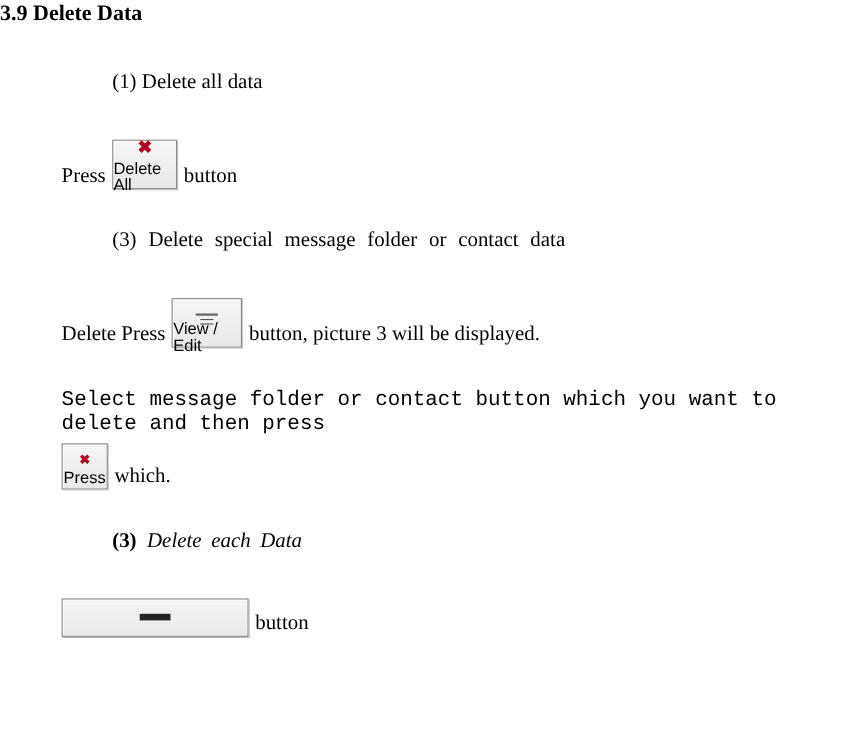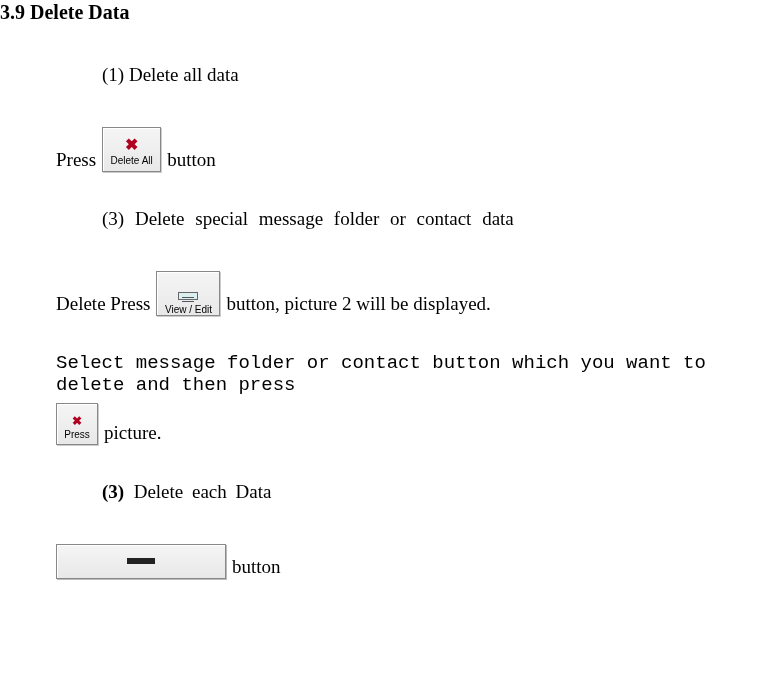--- a/index.html
+++ b/index.html
@@ -91,21 +91,21 @@
     font-size: 16px;
     line-height: 1;
   }
   .icon-x-small {
     color: #b00020;
     font-weight: bold;
     font-size: 12px;
     line-height: 1;
   }
   .mini-caption {
-    font-size: 10px;
+    font-size: 15px;
     line-height: 1;
     margin-top: 3px;
   }
   .viewedit-ico {
     width: 18px;
     height: 14px;
     border: 1px solid #666;
     background: #dee;
     position: relative;
     margin-bottom: 2px;
@@ -115,21 +115,21 @@
     position: absolute;
     left: 3px;
     right: 3px;
     height: 1px;
     background: #556;
   }
   .viewedit-ico::before { top: 4px; }
   .viewedit-ico::after  { top: 8px; }
   .bold { font-weight: bold; }
   .spread { word-spacing: 6px; }
-  .spread-sm { word-spacing: 4px; }
+  .spread-sm { word-spacing: 4px; font-style: italic; }
 </style>
 </head>
 <body>
 
 <div class="page">
 
   <h2 class="section-heading">3.9 Delete Data</h2>
 
   <div class="block">(1) Delete all data</div>
 
@@ -143,31 +143,31 @@
   </div>
 
   <div class="block spread">(3)  Delete  special  message  folder  or  contact  data</div>
 
   <div class="indent-sub line">
     <span>Delete Press</span>
     <span class="btn-icon btn-view-edit">
       <span class="viewedit-ico"></span>
       <span class="mini-caption">View / Edit</span>
     </span>
-    <span>button, picture 2 will be displayed.</span>
+    <span>button, picture 3 will be displayed.</span>
   </div>
 
   <div class="indent-sub">
     <div style="margin-bottom:6px;font-family:Liberation Mono, monospace;">Select message folder or contact button which you want to delete and then press</div>
     <div class="line">
       <span class="btn-icon btn-delete-small">
         <span class="icon-x-small">✖</span>
         <span class="mini-caption">Press</span>
       </span>
-      <span>picture.</span>
+      <span>which.</span>
     </div>
   </div>
 
   <div class="block">
     <span class="bold">(3)</span>&nbsp;
     <span class="spread-sm">Delete  each  Data</span>
   </div>
 
   <div class="indent-sub line">
     <span class="btn-long">

